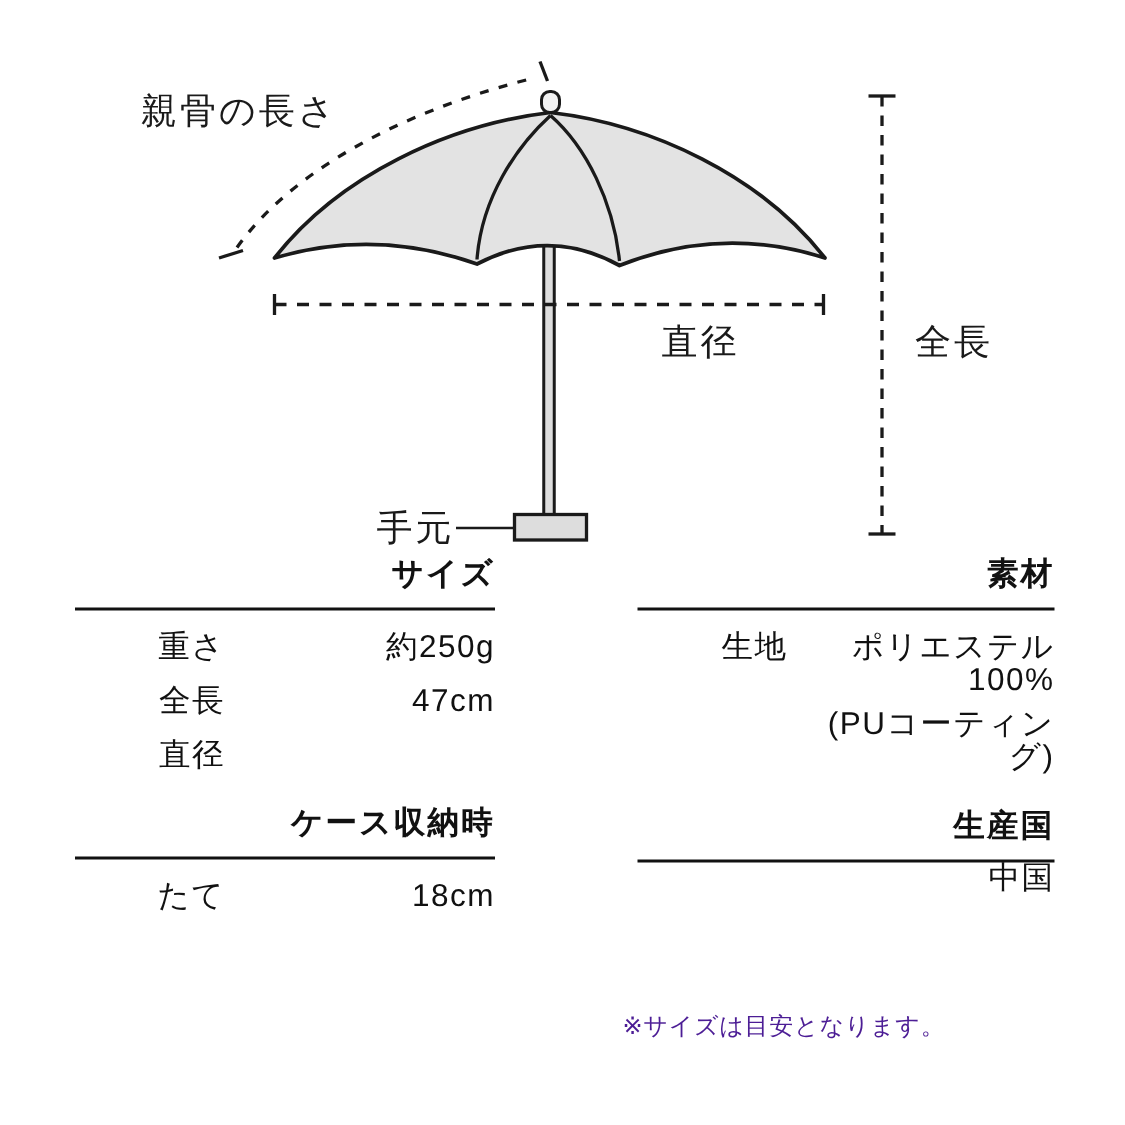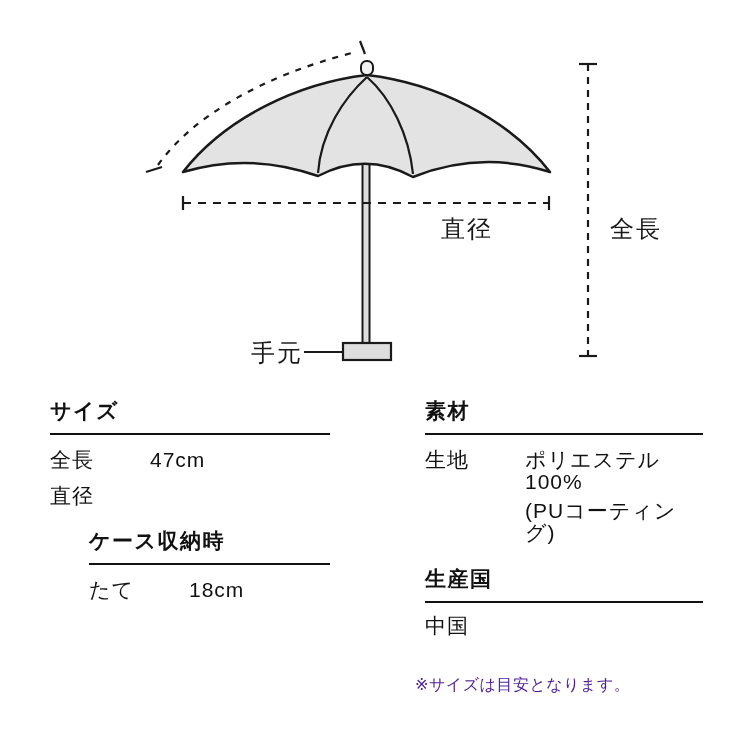--- a/index.html
+++ b/index.html
@@ -32,21 +32,22 @@
     line-height: 26px;
   }
   .lbl-rib-length   { left: 94px;  top: 62px; }
   .lbl-diameter     { left: 441px; top: 216px; }
   .lbl-total-length { left: 610px; top: 216px; }
   .lbl-handle       { left: 251px; top: 340px; }
 
   
   .col {
     position: absolute;
-    top: 400px;
+    top: 372px;
+    text-align: right;
   }
   .col-left  { left: 50px;  width: 280px; }
   .col-right { left: 425px; width: 278px; }
 
   .section-title {
     margin: 0;
     font-size: 21px;
     font-weight: 700;
     line-height: 22px;
     letter-spacing: 1.5px;
@@ -58,24 +59,23 @@
     margin-top: 14px;
     font-size: 21px;
     line-height: 22px;
     letter-spacing: 1px;
   }
   .spec-label { flex: 0 0 100px; width: 100px; }
   .spec-value { flex: 1; }
   .spec-value .line { display: block; }
   .spec-value .line + .line { margin-top: 7px; }
 
-  .case-section   { margin-top: 23px; margin-left: 39px; }
+  .case-section   { margin-top: 23px; }
   .origin-section { margin-top: 24px; }
   .origin-value {
-    margin-top: 12px;
     font-size: 21px;
     line-height: 22px;
     letter-spacing: 1px;
   }
   .footnote {
     position: absolute;
     left: 415px;
     top: 675px;
     font-size: 16px;
     line-height: 20px;
@@ -119,29 +119,34 @@
       </g>
 
       <g>
         <path d="M158,165 C192,117 262,76 352,53" stroke-width="2.2" stroke-dasharray="6 7"></path>
         <line x1="360" y1="41" x2="365" y2="54" stroke-width="2.2"></line>
         <line x1="146" y1="172" x2="162" y2="167" stroke-width="2.2"></line>
       </g>
     </g>
   </svg>
 
+  <div class="diagram-label lbl-rib-length">親骨の長さ</div>
   <div class="diagram-label lbl-diameter">直径</div>
   <div class="diagram-label lbl-total-length">全長</div>
   <div class="diagram-label lbl-handle">手元</div>
 </div>
 
 <div class="col col-left">
 
   <section>
     <h3 class="section-title">サイズ</h3>
+    <div class="spec-row">
+      <span class="spec-label">重さ</span>
+      <span class="spec-value">約250g</span>
+    </div>
     <div class="spec-row">
       <span class="spec-label">全長</span>
       <span class="spec-value">47cm</span>
     </div>
     <div class="spec-row">
       <span class="spec-label">直径</span>
     </div>
   </section>
 
   <section class="case-section">

